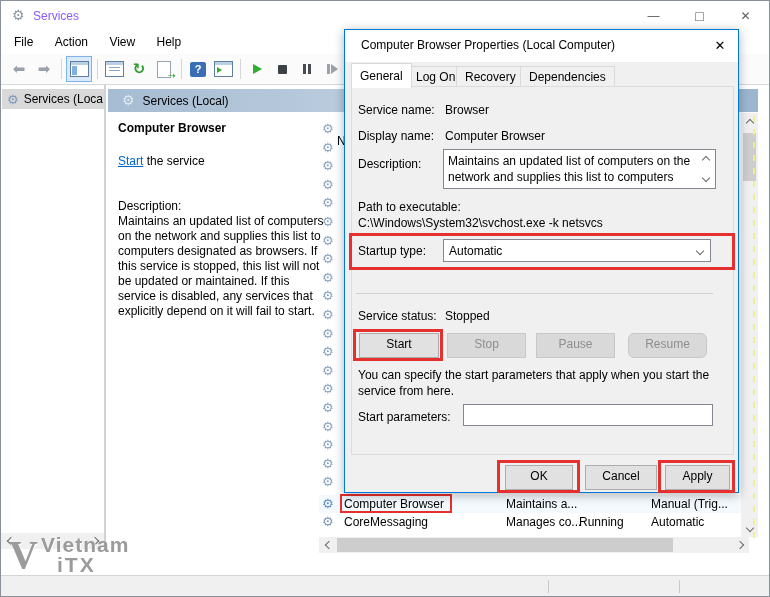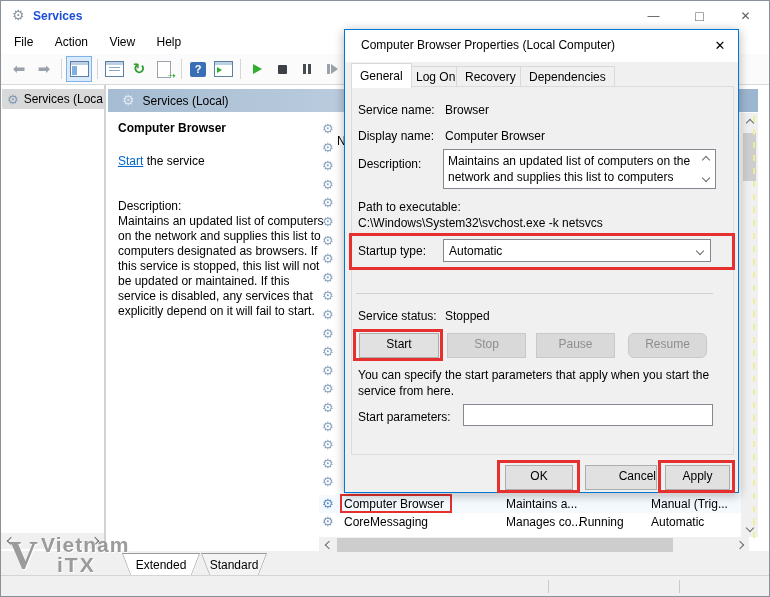--- a/index.html
+++ b/index.html
@@ -4,21 +4,21 @@
 <style>
   html,body{margin:0;padding:0;background:#e8e8e8;}
   #screen{position:relative;width:770px;height:597px;background:#ffffff;
     border:1px solid #8a9097;box-sizing:border-box;overflow:hidden;
     font-family:"Liberation Sans","DejaVu Sans",sans-serif;font-size:12px;color:#000;}
   .abs{position:absolute;box-sizing:border-box;}
   .t{position:absolute;white-space:nowrap;box-sizing:border-box;}
 
   
   .titlebar{left:0;top:0;width:768px;height:30px;background:#ffffff;}
-  .title-text{color:#1d4ed8;font-weight:bold;}
+  .title-text{color:#8b5cf6;}
   .winctl{width:45px;height:28px;text-align:center;line-height:28px;color:#5a5a5a;font-size:12px;}
   .menubar{left:0;top:30px;width:768px;height:23px;background:#ffffff;}
   .menu-item{height:23px;line-height:23px;padding:0 9px;display:inline-block;}
   .toolbar{left:0;top:53px;width:768px;height:31px;background:#fbfbfb;border-bottom:1px solid #d9d9d9;display:flex;align-items:center;padding-left:6px;}
   .tb{width:24px;height:24px;display:flex;align-items:center;justify-content:center;margin-right:1px;}
   .tb-sep{width:1px;height:20px;background:#d6d6d6;margin:0 4px;}
   .tb-sel{background:#d8eafc;border:1px solid #7eb4ea;}
   .arrow-glyph{font-size:15px;color:#9aa2ab;}
   .mini-win{width:17px;height:14px;border:1px solid #5d7fa3;background:#fff;position:relative;}
   .mini-win:before{content:"";position:absolute;left:0;top:0;right:0;height:3px;background:#bcd0e4;}
@@ -244,32 +244,20 @@
   <div class="abs sb" style="left:318px;top:536px;width:430px;height:16px;z-index:3;">
     <span class="abs sb-btn" style="left:0;top:0;width:16px;height:16px;">
         <span class="chev left small"></span>
       </span>
     <span class="abs sb-thumb" style="left:18px;top:1px;width:336px;height:14px;"></span>
     <span class="abs sb-btn" style="right:0;top:0;width:16px;height:16px;">
         <span class="chev right small"></span>
       </span>
   </div>
 
-  <div class="abs viewtab-strip">
-    <div class="vtab-outer" style="left:121px;width:78px;">
-      <div class="vtab-inner" style="background:#ffffff;">
-          <span>Extended</span>
-        </div>
-    </div>
-    <div class="vtab-outer" style="left:200px;width:66px;">
-      <div class="vtab-inner" style="background:#f4f4f4;">
-          <span>Standard</span>
-        </div>
-    </div>
-  </div>
 
   <div class="abs statusbar">
     <span class="status-sep" style="left:547px;"></span>
     <span class="status-sep" style="left:678px;"></span>
   </div>
 
   <div class="abs dialog">
     <div class="abs dlg-titlebar">
       <span class="t" style="left:16px;top:8px;">Computer Browser Properties (Local Computer)</span>
       <span class="t dlg-close" style="right:2px;top:2px;">✕</span>
@@ -320,21 +308,21 @@
     <span class="btn disabled" style="left:191px;top:303px;width:77px;">Pause</span>
     <span class="btn disabled" style="left:283px;top:303px;width:77px;border-radius:6px;">Resume</span>
 
     <div class="abs" style="left:13px;top:337px;width:366px;line-height:16px;white-space:normal;">You can specify the start parameters that apply when you start the service from here.</div>
 
     <span class="t" style="left:13px;top:380px;">Start parameters:</span>
     <div class="abs field-box" style="left:118px;top:374px;width:250px;height:22px;"></div>
 
     <div class="abs redbox" style="left:152px;top:430px;width:83px;height:33px;"></div>
     <span class="btn" style="left:160px;top:435px;width:66px;">OK</span>
-    <span class="btn" style="left:240px;top:435px;width:70px;text-align:right;">Cancel</span>
+    <span class="btn" style="left:240px;top:435px;width:70px;">Cancel</span>
     <div class="abs redbox" style="left:313px;top:430px;width:77px;height:33px;"></div>
     <span class="btn" style="left:320px;top:435px;width:63px;">Apply</span>
   </div>
 
   <div class="abs yellow-dash"></div>
 
   <div class="abs watermark">
     <span class="wm-v">V</span>
     <span class="wm-l1">Vietnam</span>
     <span class="wm-l2">iTX</span>

